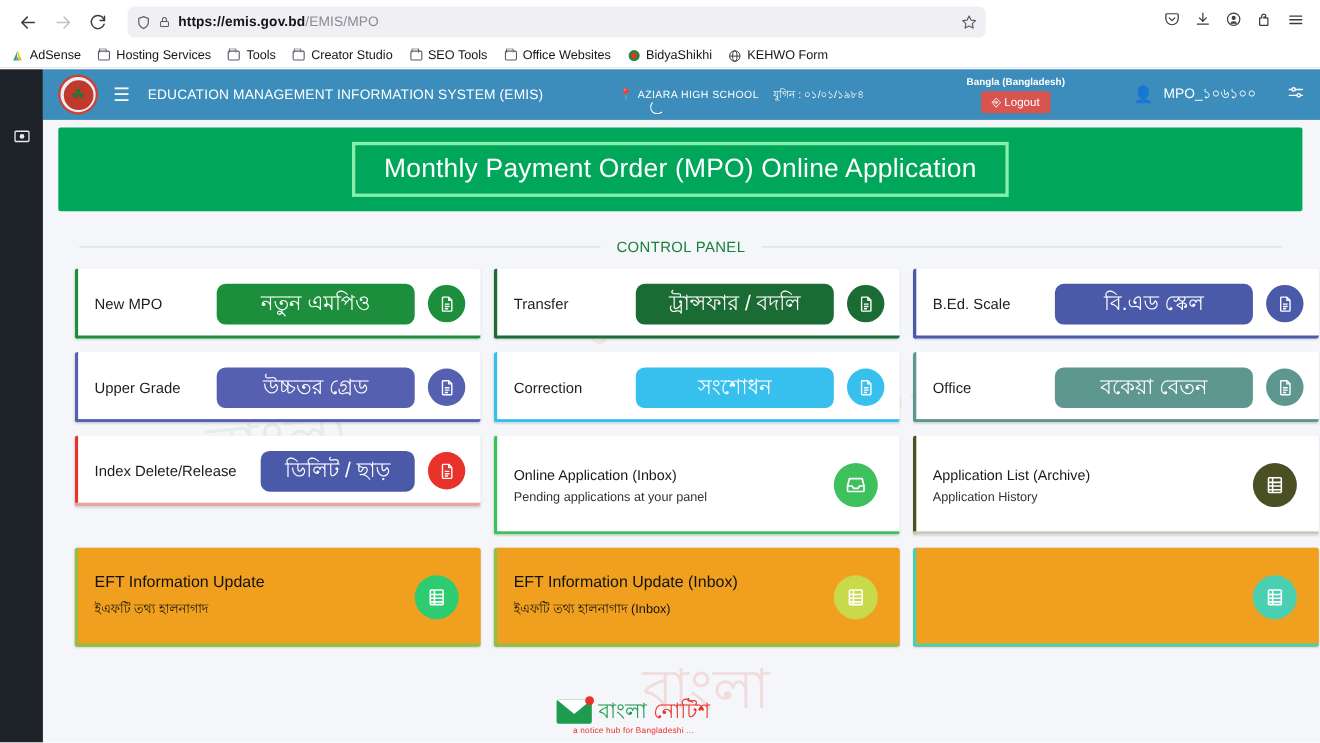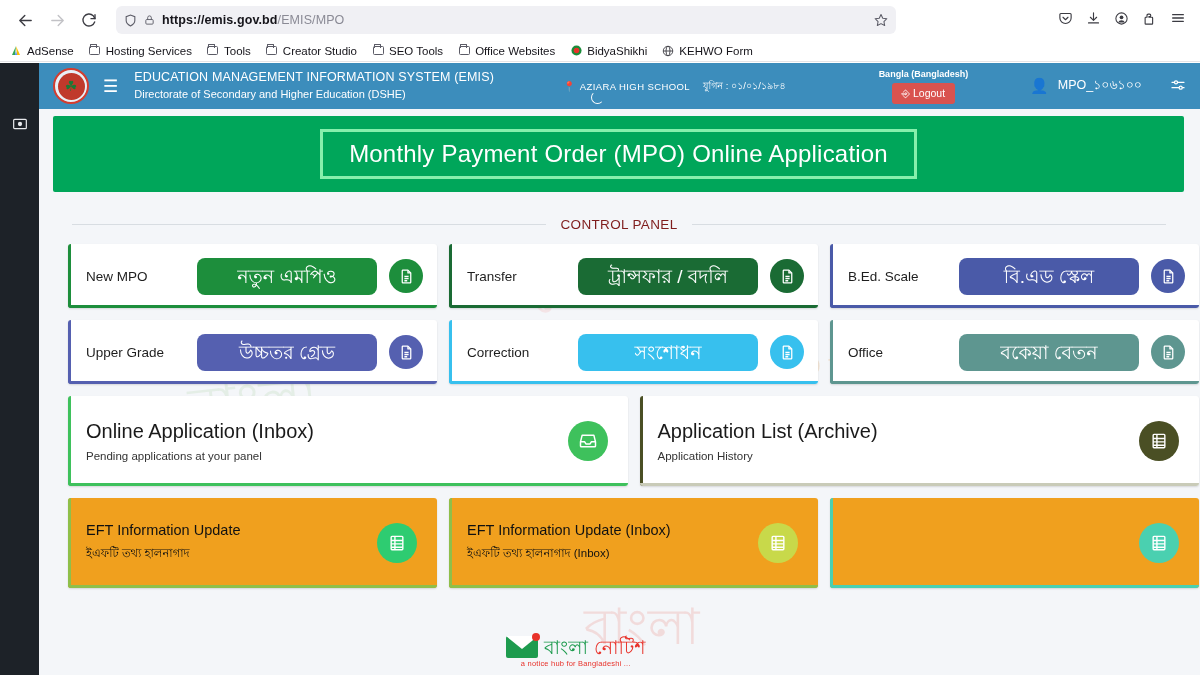--- a/index.html
+++ b/index.html
@@ -119,21 +119,21 @@
   .banner-inner {
     border: 3px solid #86efac; padding: 8px 26px;
   }
   .banner-title { color: #ffffff; font-size: 24px; letter-spacing: .2px; }
 
   .control-panel-row {
     position: absolute; left: 33px; top: 108px; width: 1094px;
     display: flex; align-items: center; gap: 0;
   }
   .cp-line { flex: 1; height: 1px; background: #d8dde2; }
-  .cp-label { font-size: 13.5px; color: #7f1d1d; padding: 0 14px; letter-spacing: .35px; }
+  .cp-label { font-size: 13.5px; color: #15803d; padding: 0 14px; letter-spacing: .35px; }
 
   
   .wm { position: absolute; pointer-events: none; opacity: .20; }
   .wm1 { left: 490px; top: 135px; font-size: 54px; color: #f4a0a0; transform: rotate(-8deg); }
   .wm2 { left: 150px; top: 250px; font-size: 56px; color: #a8cf9e; transform: rotate(-6deg); }
   .wm3 { left: 640px; top: 240px; font-size: 26px; color: #e8a04a; }
   .wm4 { left: 545px; top: 480px; font-size: 50px; color: #e8736a; }
 
   
   .grid { position: absolute; left: 29px; top: 135px; width: 1131px; }
@@ -159,21 +159,21 @@
   }
   .circ-ico {
     width: 34px; height: 34px; border-radius: 50%;
     display: flex; align-items: center; justify-content: center;
     flex: none; color: #fff; font-size: 17px;
   }
   .circ-ico svg { display: block; }
 
   .text-card { display: flex; align-items: center; height: 100%; padding: 0 20px 0 18px; }
   .text-card .tc-main { display: flex; flex-direction: column; gap: 7px; }
-  .text-card .tc-t { font-size: 20px; color: #1a1a1a; }
+  .text-card .tc-t { font-size: 13px; color: #1a1a1a; }
   .text-card .tc-s { font-size: 11.5px; color: #333; }
   .text-card .tc-ico { margin-left: auto; }
 
   .orange-card { background: #f0a01e; }
   .orange-card .tc-t { font-size: 14.5px; color: #111; }
   .orange-card .tc-s { font-size: 11.5px; color: #111; }
 
   
   .footer-logo {
     position: absolute; left: 506px; top: 636px;
@@ -349,21 +349,20 @@
 
     <div class="emis-header">
       <div class="emis-logo">
         <div class="inner">
             <span>☘</span>
           </div>
       </div>
       <div class="hamburger">☰</div>
       <div class="emis-titles">
         <div class="emis-t1">EDUCATION MANAGEMENT INFORMATION SYSTEM (EMIS)</div>
-        <div class="emis-t2">Directorate of Secondary and Higher Education (DSHE)</div>
       </div>
       <div class="school-block">
         <span class="pin-ico">📍</span>
         <span>AZIARA HIGH SCHOOL</span>
       </div>
       <div class="hdr-date">যুগিন : ০১/০১/১৯৮৪</div>
       <div class="hdr-spinner"></div>
 
       <div class="lang-logout">
         <div class="lang-label">Bangla (Bangladesh)</div>
@@ -517,20 +516,37 @@
                     <line x1="9" y1="15" x2="15" y2="15"></line>
                     <line x1="9" y1="18" x2="13" y2="18"></line>
                   </svg>
               </span>
             </div>
           </div>
         </div>
 
         <div class="row">
 
+          <div class="card h2" style="height:64px">
+            <div class="accent" style="background:#e8322a"></div>
+            <div class="accent-b" style="background:#e8a5a0"></div>
+            <div class="btn-card">
+              <span class="en">Index Delete/Release</span>
+              <span class="bn-pill" style="background:#4a5aa8;min-width:140px;padding:9px 18px">ডিলিট / ছাড়</span>
+              <span class="circ-ico" style="background:#e8322a">
+                <svg width="17" height="17" viewBox="0 0 24 24" fill="none" stroke="#fff" stroke-width="1.8" stroke-linejoin="round">
+                    <path d="M14 3H7a1 1 0 0 0-1 1v16a1 1 0 0 0 1 1h10a1 1 0 0 0 1-1V7z"></path>
+                    <polyline points="14 3 14 7 18 7"></polyline>
+                    <line x1="9" y1="12" x2="15" y2="12"></line>
+                    <line x1="9" y1="15" x2="15" y2="15"></line>
+                    <line x1="9" y1="18" x2="13" y2="18"></line>
+                  </svg>
+              </span>
+            </div>
+          </div>
 
           <div class="card h2">
             <div class="accent" style="background:#3ec15c"></div>
             <div class="accent-b" style="background:#3ec15c"></div>
             <div class="text-card">
               <div class="tc-main">
                 <div class="tc-t">Online Application (Inbox)</div>
                 <div class="tc-s">Pending applications at your panel</div>
               </div>
               <span class="circ-ico tc-ico" style="background:#3ec15c;width:40px;height:40px">

